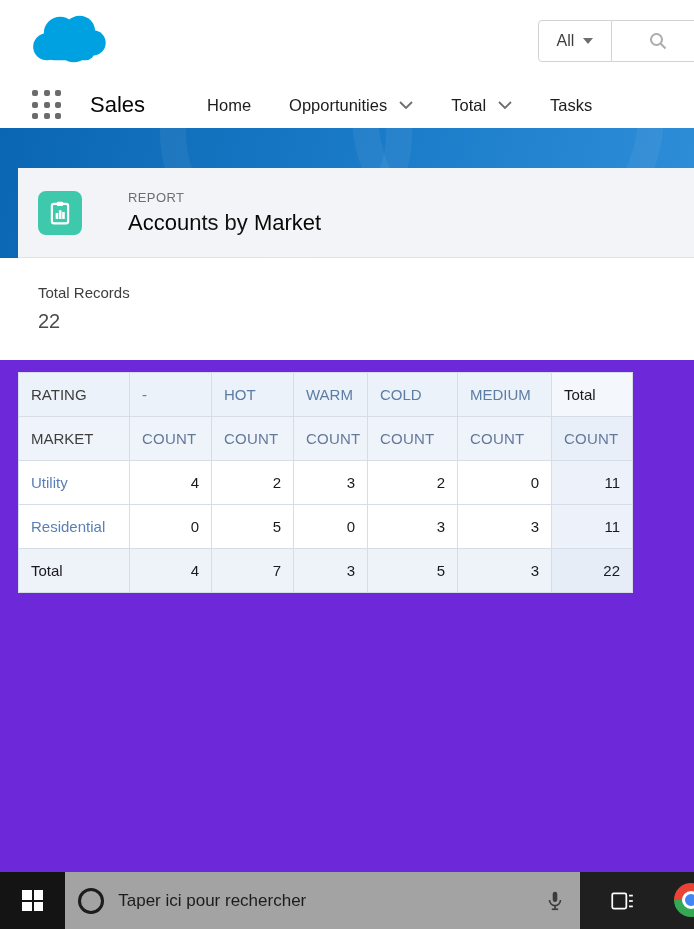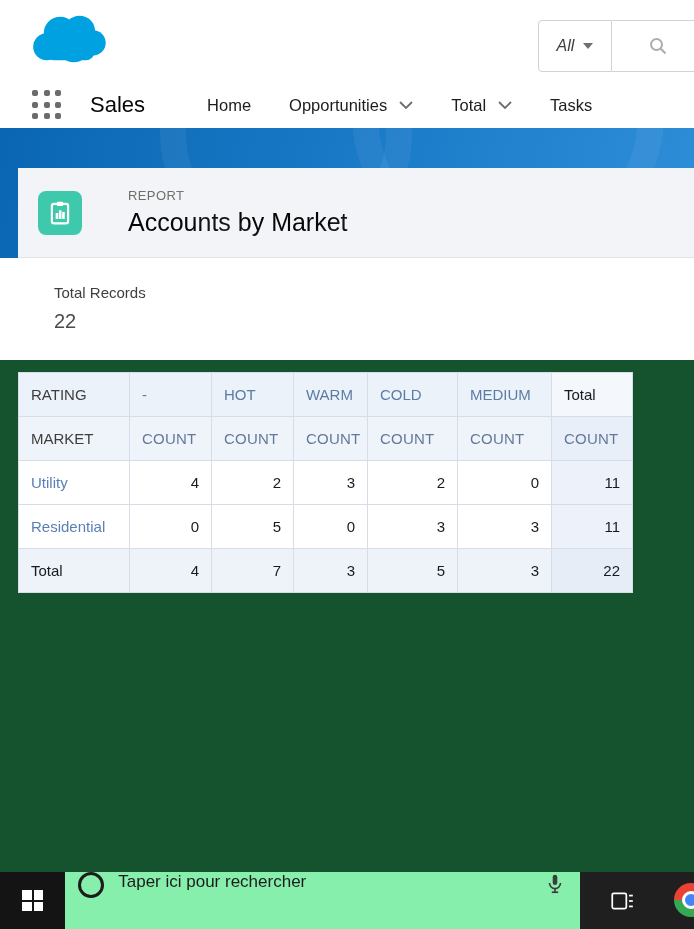--- a/index.html
+++ b/index.html
@@ -6,21 +6,21 @@
   html,body { margin:0; padding:0; }
   body {
     width:694px; height:929px; overflow:hidden; position:relative;
     font-family:"Liberation Sans", sans-serif; background:#fff;
   }
 
   
   .app-header { height:128px; background:#fff; position:relative; }
   .logo { position:absolute; left:24px; top:8px; }
 
-  .global-search { position:absolute; right:0; top:20px; display:flex; height:52px;font-style:italic; }
+  .global-search { position:absolute; right:0; top:20px; display:flex; height:42px; }
   .scope-box {
     width:74px; border:1px solid #d4d2d0; border-radius:4px 0 0 4px; background:#fff;
     display:flex; align-items:center; justify-content:center; gap:9px;
     font-size:16px; color:#3e3e3c; cursor:pointer;
   }
   .search-box {
     width:82px; border:1px solid #d4d2d0; border-left:none; border-right:none;
     display:flex; align-items:center; padding-left:36px; background:#fff; cursor:text;
   }
 
@@ -48,29 +48,29 @@
     background:#f3f4f7; display:flex; align-items:center; padding-left:20px;
     border-bottom:1px solid #e3e3e5;
     gap:22px;
   }
   .report-icon {
     width:44px; height:44px; border-radius:8px; background:#3fc9ac;
     display:flex; align-items:center; justify-content:center; flex:none;
   }
   .report-meta { margin-left:24px; }
   .report-type { font-size:13px; color:#706e6b; letter-spacing:0.4px; }
-  .report-title { font-size:25px; color:#080707; margin-top:5px; }
-
-  
-  .records-strip { height:102px; background:#fff; padding:26px 0 0 54px; }
+  .report-title { font-size:22px; color:#080707; margin-top:5px; }
+
+  
+  .records-strip { height:102px; background:#fff; padding:26px 0 0 38px; }
   .records-label { font-size:15px; color:#3e3e3c; }
   .records-value { font-size:20px; color:#4a4a50; margin-top:9px; }
 
   
-  .lower { height:512px; background:#14532d; padding:12px 0 0 18px; }
+  .lower { height:512px; background:#6d28d9; padding:12px 0 0 18px; }
 
   table.report-table {
     border-collapse:collapse; background:#fff; width:614px; table-layout:fixed;
     font-size:15px;
   }
   .report-table th, .report-table td {
     height:44px; padding:0 12px; border:1px solid #d7dde6; text-align:left; font-weight:400;
   }
   .hdr  { background:#ebf2fa; }
   .hdr2 { background:#eff4fb; }
@@ -83,21 +83,21 @@
   td.rowlabel { color:#5a7fb5; cursor:pointer; }
   td.totalcell { background:#edf2fa;padding-left:36px; }
   tr.total-row td { background:#eef2f9; color:#181a1f; }
   tr.total-row td.totalcell { background:#e7edf7; }
 
   
   .taskbar { height:57px; background:#1f1f1f; display:flex; align-items:stretch; overflow:hidden; }
   .start { width:68px; display:flex; align-items:center; justify-content:center; background:#141414; cursor:pointer; }
   .win-logo { display:grid; grid-template-columns:1fr 1fr; gap:2px; width:21px; height:21px; }
   .win-logo span { background:#fff; }
-  .task-search { flex:0 0 515px; background:#86efac; display:flex; align-items:flex-start; cursor:text; }
+  .task-search { flex:0 0 515px; background:#a3a3a3; display:flex; align-items:center; cursor:text; }
   .cortana { width:26px; height:26px; border:3px solid #1c1c1c; border-radius:50%; margin-left:13px; flex:none; }
   .task-search-text { margin-left:14px; font-size:17px; color:#1c1c1c; white-space:nowrap; }
   .mic { margin-left:auto; margin-right:14px; display:flex; align-items:center; cursor:pointer; }
   .tv-area { width:58px; margin-left:14px; display:flex; align-items:center; justify-content:center; cursor:pointer; }
   .chrome-area { margin-left:auto; width:46px; position:relative; cursor:pointer; }
   .chrome {
     position:absolute; right:-14px; top:11px; width:34px; height:34px; border-radius:50%;
     background:conic-gradient(from -90deg, #ea4335 0 33%, #fbbc05 0 66%, #34a853 0 100%);
   }
   .chrome::after {

